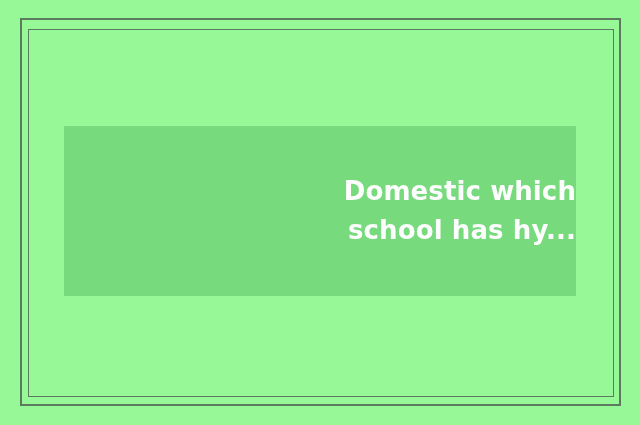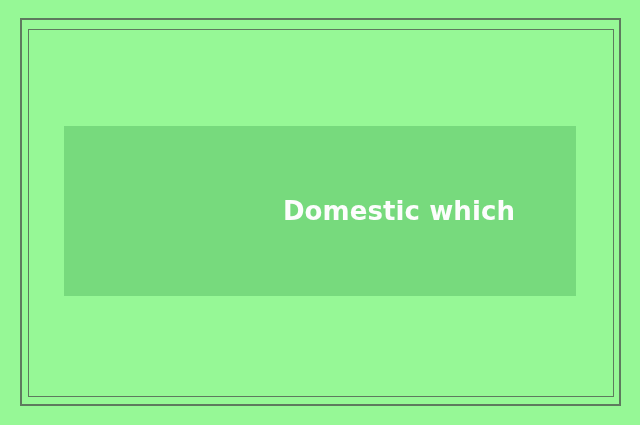--- a/index.html
+++ b/index.html
@@ -53,21 +53,21 @@
     position: absolute;
     left: 64px;
     top: 126px;
     width: 512px;
     height: 170px;
     background: rgba(40, 140, 60, 0.28);
     box-sizing: border-box;
     display: flex;
     flex-direction: column;
     justify-content: center;
-    align-items: center;
+    align-items: flex-end;
     padding: 0 0 0 158px;
   }
 
   .caption-line {
     color: #fdfdfd;
     font-size: 26px;
     font-weight: bold;
     line-height: 39px;
     letter-spacing: 0.1px;
     white-space: nowrap;
@@ -77,15 +77,16 @@
 </head>
 <body>
 
 <div id="canvas">
 
   <div class="frame-outer"></div>
   <div class="frame-inner"></div>
 
   <div class="caption-plate">
     <div class="caption-line">Domestic which</div>
+    <div class="caption-line">school has hy...</div>
   </div>
 
 </div>
 
 </body></html>

